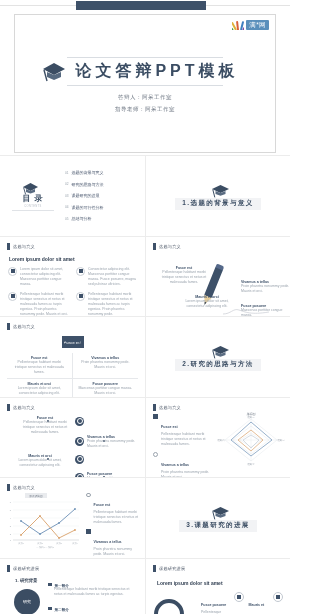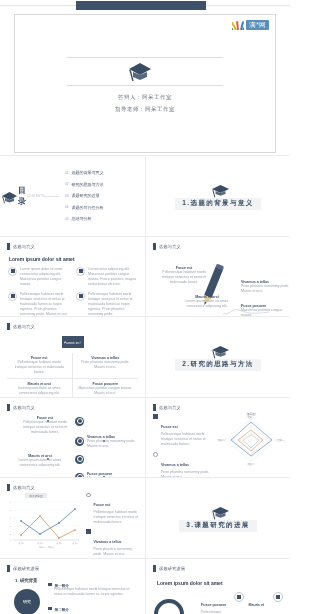--- a/index.html
+++ b/index.html
@@ -51,21 +51,21 @@
 
   
   .sl-head { display: flex; align-items: center; gap: 3px; }
   .sl-head-bar { width: 3px; height: 7px; background: #3e5169; }
   .sl-head-txt { font-size: 4.2px; color: #4a5565; letter-spacing: .2px; }
   .t-b { font-size: 3.5px; color: #9aa3ad; line-height: 5px; }
   .t-c { font-size: 3.6px; color: #3e5169; font-weight: bold; }
 
   
   .toc { display: flex; height: 100%; align-items: center; }
-  .toc-left { width: 52px; position: relative; display: flex; align-items: center; justify-content: center; }
+  .toc-left { width: 52px; position: relative; display: flex; flex-direction: column; align-items: center; justify-content: center; }
   .cap-sm { width: 17px; height: 14px; position: relative; margin-bottom: -2px; margin-left: -6px; }
   .toc-word { font-size: 8px; color: #3b4d63; font-weight: bold; letter-spacing: 1px; }
   .toc-en { font-size: 2.6px; color: #b6bcc4; letter-spacing: .4px; margin-top: 1px; }
   .toc-line { width: 42px; height: 1px; background: #e0e3e7; margin-top: 2px; }
   .toc-right { flex: 1; display: flex; flex-direction: column; justify-content: center; gap: 6.5px; padding-left: 6px; }
   .toc-item { display: flex; align-items: center; gap: 3px; }
   .toc-num { font-size: 3.2px; color: #9aa3ad; }
   .toc-txt { font-size: 4px; color: #45536a; }
 
   
@@ -180,20 +180,21 @@
     <div class="cover-inner">
       <div class="cover-rule top"></div>
       <div class="cover-titlerow">
         <span class="cap-big">
           <svg width="26" height="22" viewBox="0 0 26 22">
             <polygon points="2,9 13,3 24,9 13,15" fill="#3b4d63"></polygon>
             <polygon points="6,12 6,17 13,20 20,17 20,12 13,15" fill="#56697f"></polygon>
             <line x1="3" y1="10" x2="6" y2="21" stroke="#3b4d63" stroke-width="1.4"></line>
           </svg>
         </span>
+        <span class="cover-title">论文答辩PPT模板</span>
       </div>
       <div class="cover-rule"></div>
       <div class="cover-sub">答辩人：阿呆工作室</div>
       <div class="cover-sub">指导老师：阿呆工作室</div>
     </div>
   </div>
 
   <div class="grid">
 
     <div class="grid-row">

